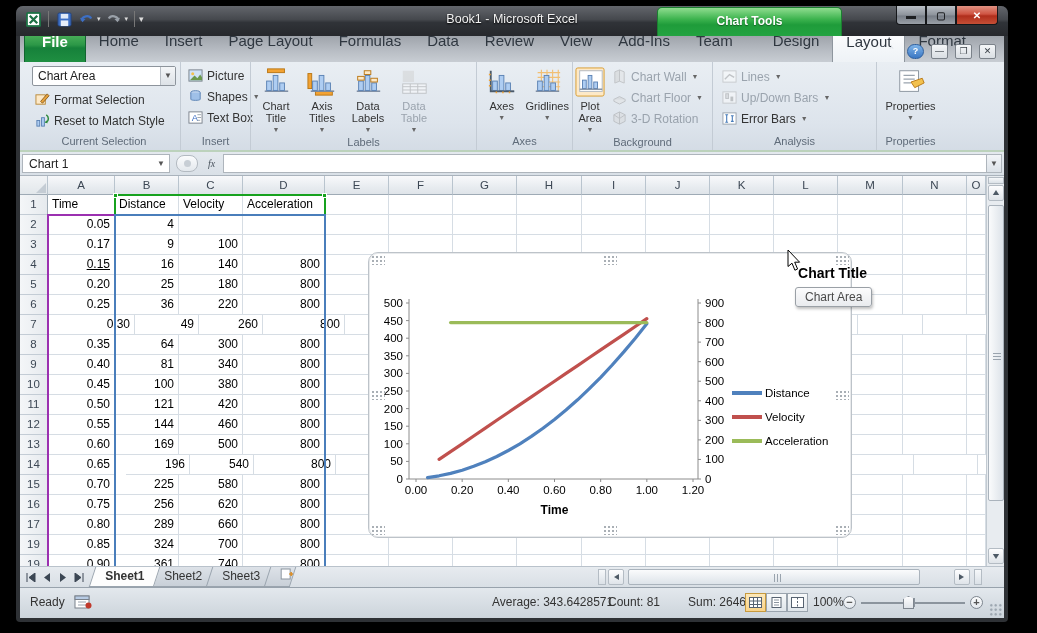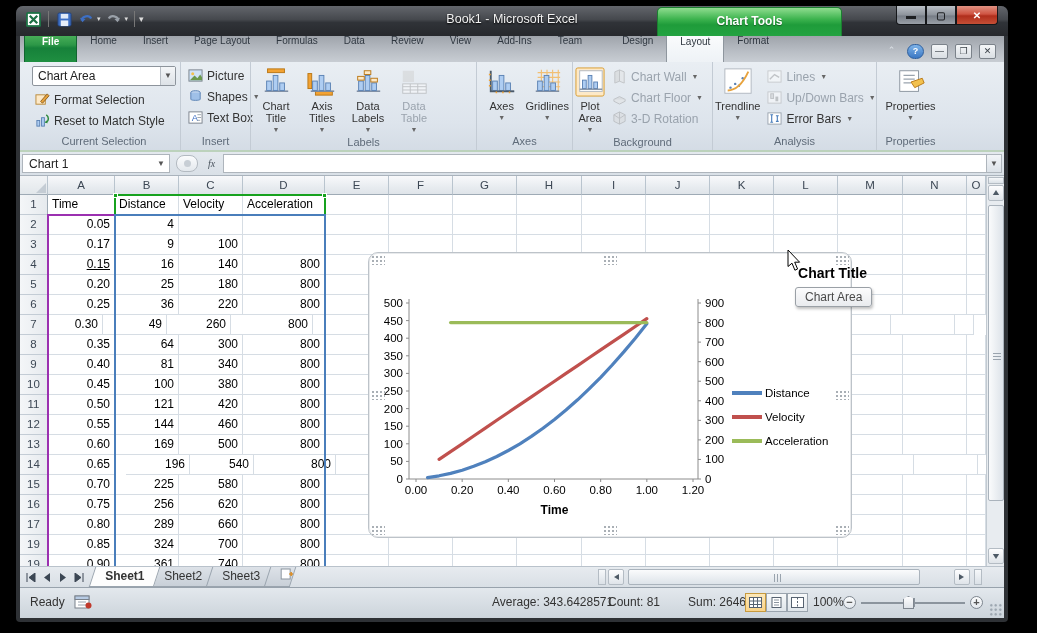--- a/index.html
+++ b/index.html
@@ -26,21 +26,21 @@
     justify-content:center;background:linear-gradient(#babfc6,#8d939b 50%,#767c85 55%,#9aa0a8);color:#1c1e21;
     font-size:10px;font-weight:bold;}
   .winbtn:first-child{border-radius:0 0 0 4px;}
   .winbtn.close{width:42px;border-radius:0 0 4px 0;
     background:linear-gradient(#e09182,#cf5442 45%,#b02e1c 55%,#c64f36);color:#fff;}
   
   .app-body{position:absolute;left:4px;top:30px;width:984px;height:582px;background:#dfe5ea;overflow:hidden;}
   
   .tabstrip{position:relative;height:26px;background:linear-gradient(#9fa4ab,#b9bec5 60%,#c8cdd3);
     display:flex;align-items:flex-end;padding-left:4px;}
-  .tab{height:32px;line-height:22px;padding:0 13px;font-size:10px;color:#2f3740;white-space:nowrap;}
+  .tab{height:32px;line-height:22px;padding:0 13px;font-size:15px;color:#2f3740;white-space:nowrap;}
   .tab.file{background:linear-gradient(#56b960,#2c9747 45%,#16813a 55%,#1f8f41);color:#fff;font-weight:bold;
     border-radius:4px 4px 0 0;border:1px solid #126430;border-bottom:none;padding:0 17px;}
   .tab.active{background:linear-gradient(#fcfdfe,#eef2f6);border:1px solid #8e969e;border-bottom:none;
     border-radius:2.5px 2.5px 0 0;color:#2f3740;text-align:right;}
   .ribbon-mini-ctrls{position:absolute;right:8px;bottom:3px;display:flex;gap:7px;align-items:center;}
   .mini{width:17px;height:15px;border:1px solid #7b828a;border-radius:2px;font-size:9px;line-height:13px;
     text-align:center;color:#3a4148;background:linear-gradient(#f4f6f8,#d9dee3);}
   .mini.help{border-radius:8px;background:linear-gradient(#7fb3e8,#3b78c4);color:#fff;font-weight:bold;border-color:#2d5f9e;}
   .mini.plain{border:none;background:none;color:#dfe3e8;}
   
@@ -451,33 +451,20 @@
                 </span>
                 <span>3-D Rotation</span>
               </div>
           </div>
         </div>
         <div class="glabel">Background</div>
       </div>
 
       <div class="rgroup" style="width:164px">
         <div class="gcontent bigrow">
-          <div class="bigbtn">
-              <span style="display: inline-flex;">
-                <svg viewBox="0 0 32 32">
-                  <rect x="2" y="2" width="28" height="26" fill="#fff" stroke="#b0b8c0"></rect>
-                  <circle cx="8" cy="22" r="1.3" fill="#5b82b4"></circle>
-                  <circle cx="13" cy="18" r="1.3" fill="#5b82b4"></circle>
-                  <circle cx="17" cy="20" r="1.3" fill="#5b82b4"></circle>
-                  <circle cx="21" cy="12" r="1.3" fill="#5b82b4"></circle>
-                  <path d="M5 25 C 13 25, 21 18, 27 5" fill="none" stroke="#e8a33d" stroke-width="2"></path>
-                </svg>
-              </span>
-              <div>Trendline<br><span class="caret">▼</span></div>
-            </div>
           <div class="col" style="display:flex;justify-content:flex-start;padding-top:2px">
             <div class="smallbtn disabled">
                 <span style="display: inline-flex;">
                   <svg viewBox="0 0 16 16">
                     <rect x="1" y="2" width="14" height="12" fill="#fff" stroke="#9aa4ae"></rect>
                     <path d="M3 11 L8 6 L13 9" stroke="#8a949e" stroke-width="1.5" fill="none"></path>
                   </svg>
                 </span>
                 <span>Lines</span>
                 <span class="caret">▼</span>
@@ -675,21 +662,21 @@
             <div class="gcell" style="width: 65px;"></div>
             <div class="gcell" style="width: 64px;"></div>
             <div class="gcell" style="width: 64px;"></div>
             <div class="gcell" style="width: 64px;"></div>
             <div class="gcell" style="width: 64px;"></div>
             <div class="gcell" style="width: 65px;"></div>
             <div class="gcell" style="width: 64px;"></div>
             <div class="gcell" style="width: 19px;"></div>
           </div>
           <div class="grow">
-            <div class="gcell num" style="width: 55px; padding-left: 20px;">0.30</div>
+            <div class="gcell num" style="width: 87px; padding-left: 20px;">0.30</div>
             <div class="gcell num" style="width: 64px;">49</div>
             <div class="gcell num" style="width: 64px;">260</div>
             <div class="gcell num" style="width: 82px;">800</div>
             <div class="gcell" style="width: 64px;"></div>
             <div class="gcell" style="width: 64px;"></div>
             <div class="gcell" style="width: 64px;"></div>
             <div class="gcell" style="width: 65px;"></div>
             <div class="gcell" style="width: 64px;"></div>
             <div class="gcell" style="width: 64px;"></div>
             <div class="gcell" style="width: 64px;"></div>

